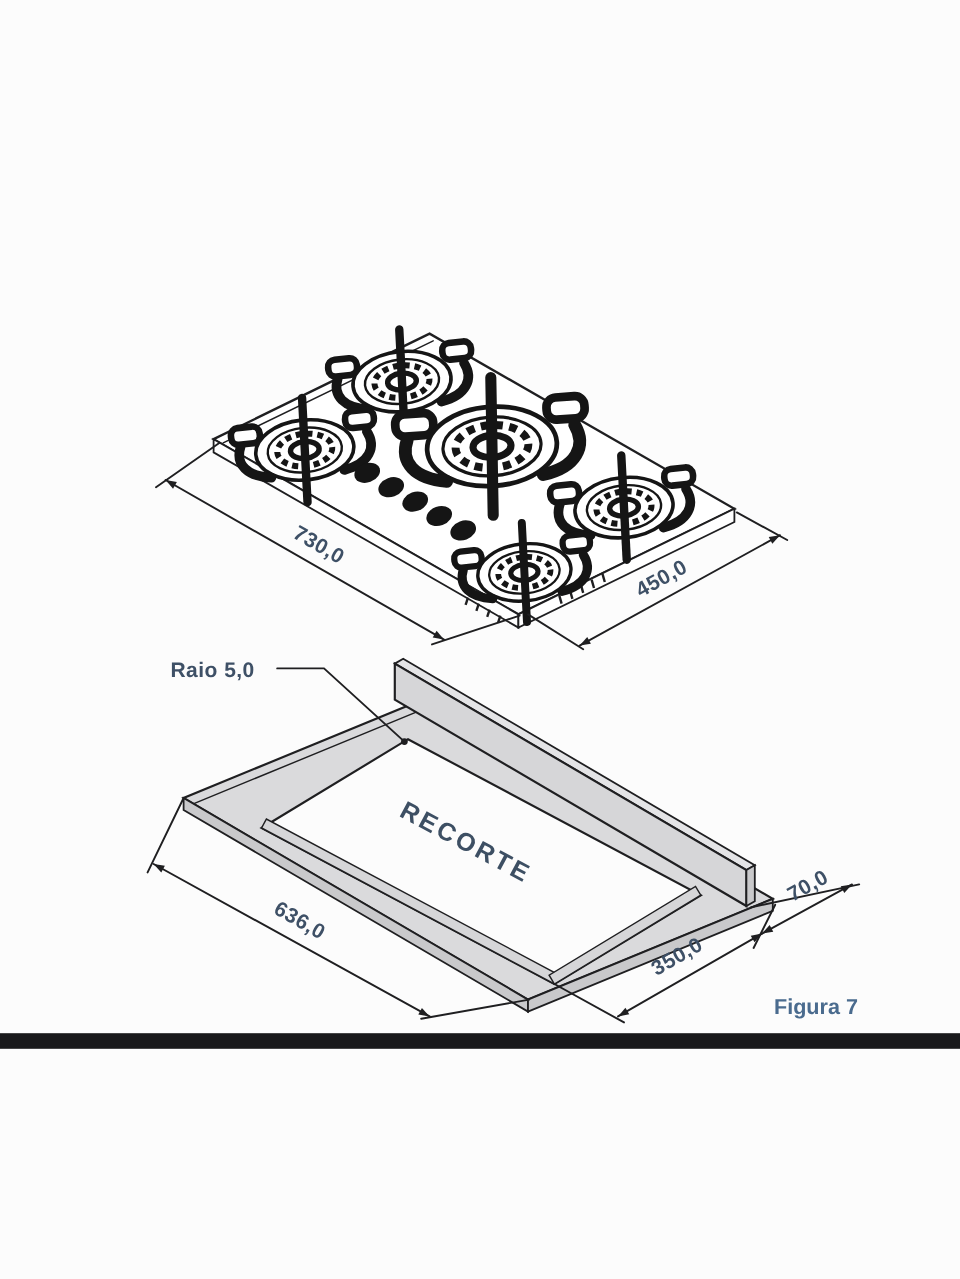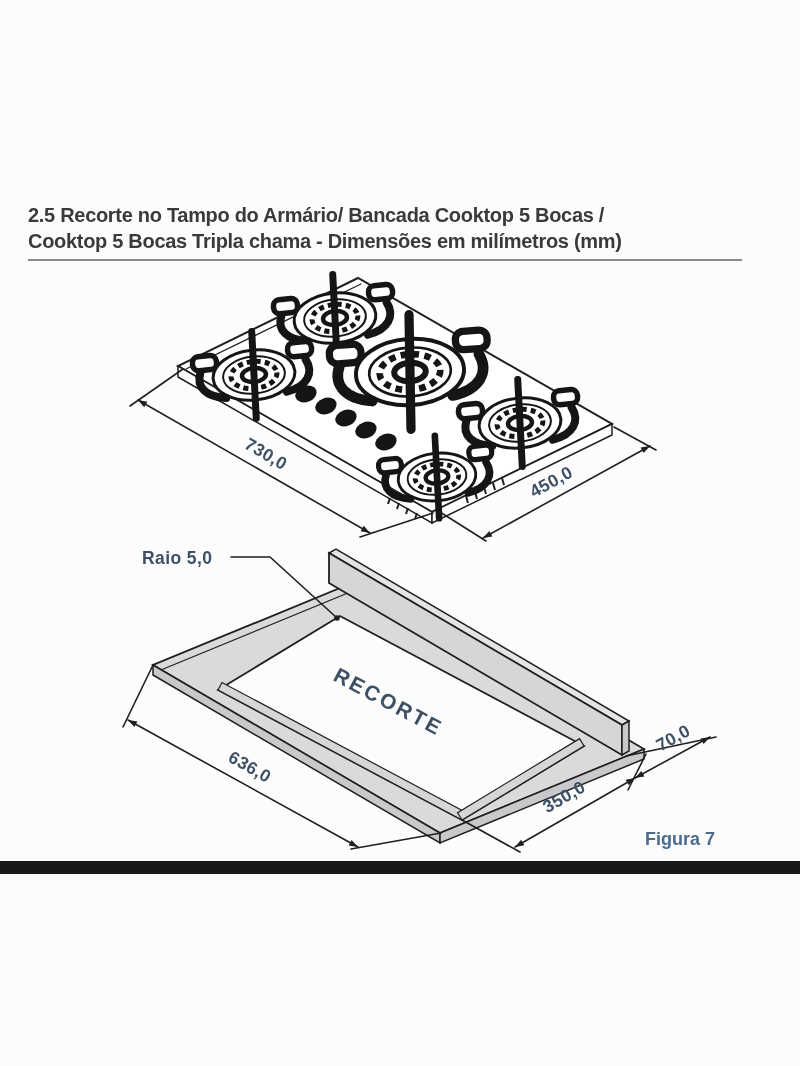--- a/index.html
+++ b/index.html
@@ -31,24 +31,20 @@
   .strip{fill:var(--wall_fill);stroke:var(--line_color);stroke-width:1.2;}
   .dimtxt{fill:var(--dim_text);font:700 17.5px "Liberation Sans",sans-serif;letter-spacing:.4px;}
   .recorte{fill:var(--recorte_text);font:700 21px "Liberation Sans",sans-serif;letter-spacing:2.5px;}
   .captiontxt{fill:var(--caption_text);font:700 18px "Liberation Sans",sans-serif;}
 </style>
 </head>
 <body>
 
 <div class="page">
 
-  <div class="heading">
-    <span>2.5 Recorte no Tampo do Armário/ Bancada Cooktop 5 Bocas /</span>
-    <span>Cooktop 5 Bocas Tripla chama - Dimensões em milímetros (mm)</span>
-  </div>
 
   <svg class="art" width="800" height="1066" viewBox="0 0 800 1066">
     <defs>
       <g id="burnerShape">
         <rect x="-60" y="-24" width="24" height="14" rx="6" fill="#fff" stroke="#151515" stroke-width="5.5"></rect>
         <rect x="36" y="-28" width="24" height="14" rx="6" fill="#fff" stroke="#151515" stroke-width="5.5"></rect>
         <ellipse rx="41" ry="25" fill="#fff" stroke="#151515" stroke-width="3"></ellipse>
         <ellipse rx="31" ry="18.5" fill="none" stroke="#151515" stroke-width="2"></ellipse>
         <ellipse rx="23" ry="13.5" fill="none" stroke="#151515" stroke-width="5" stroke-dasharray="5 4"></ellipse>
         <ellipse rx="12" ry="7" fill="#fff" stroke="#151515" stroke-width="4.5"></ellipse>

